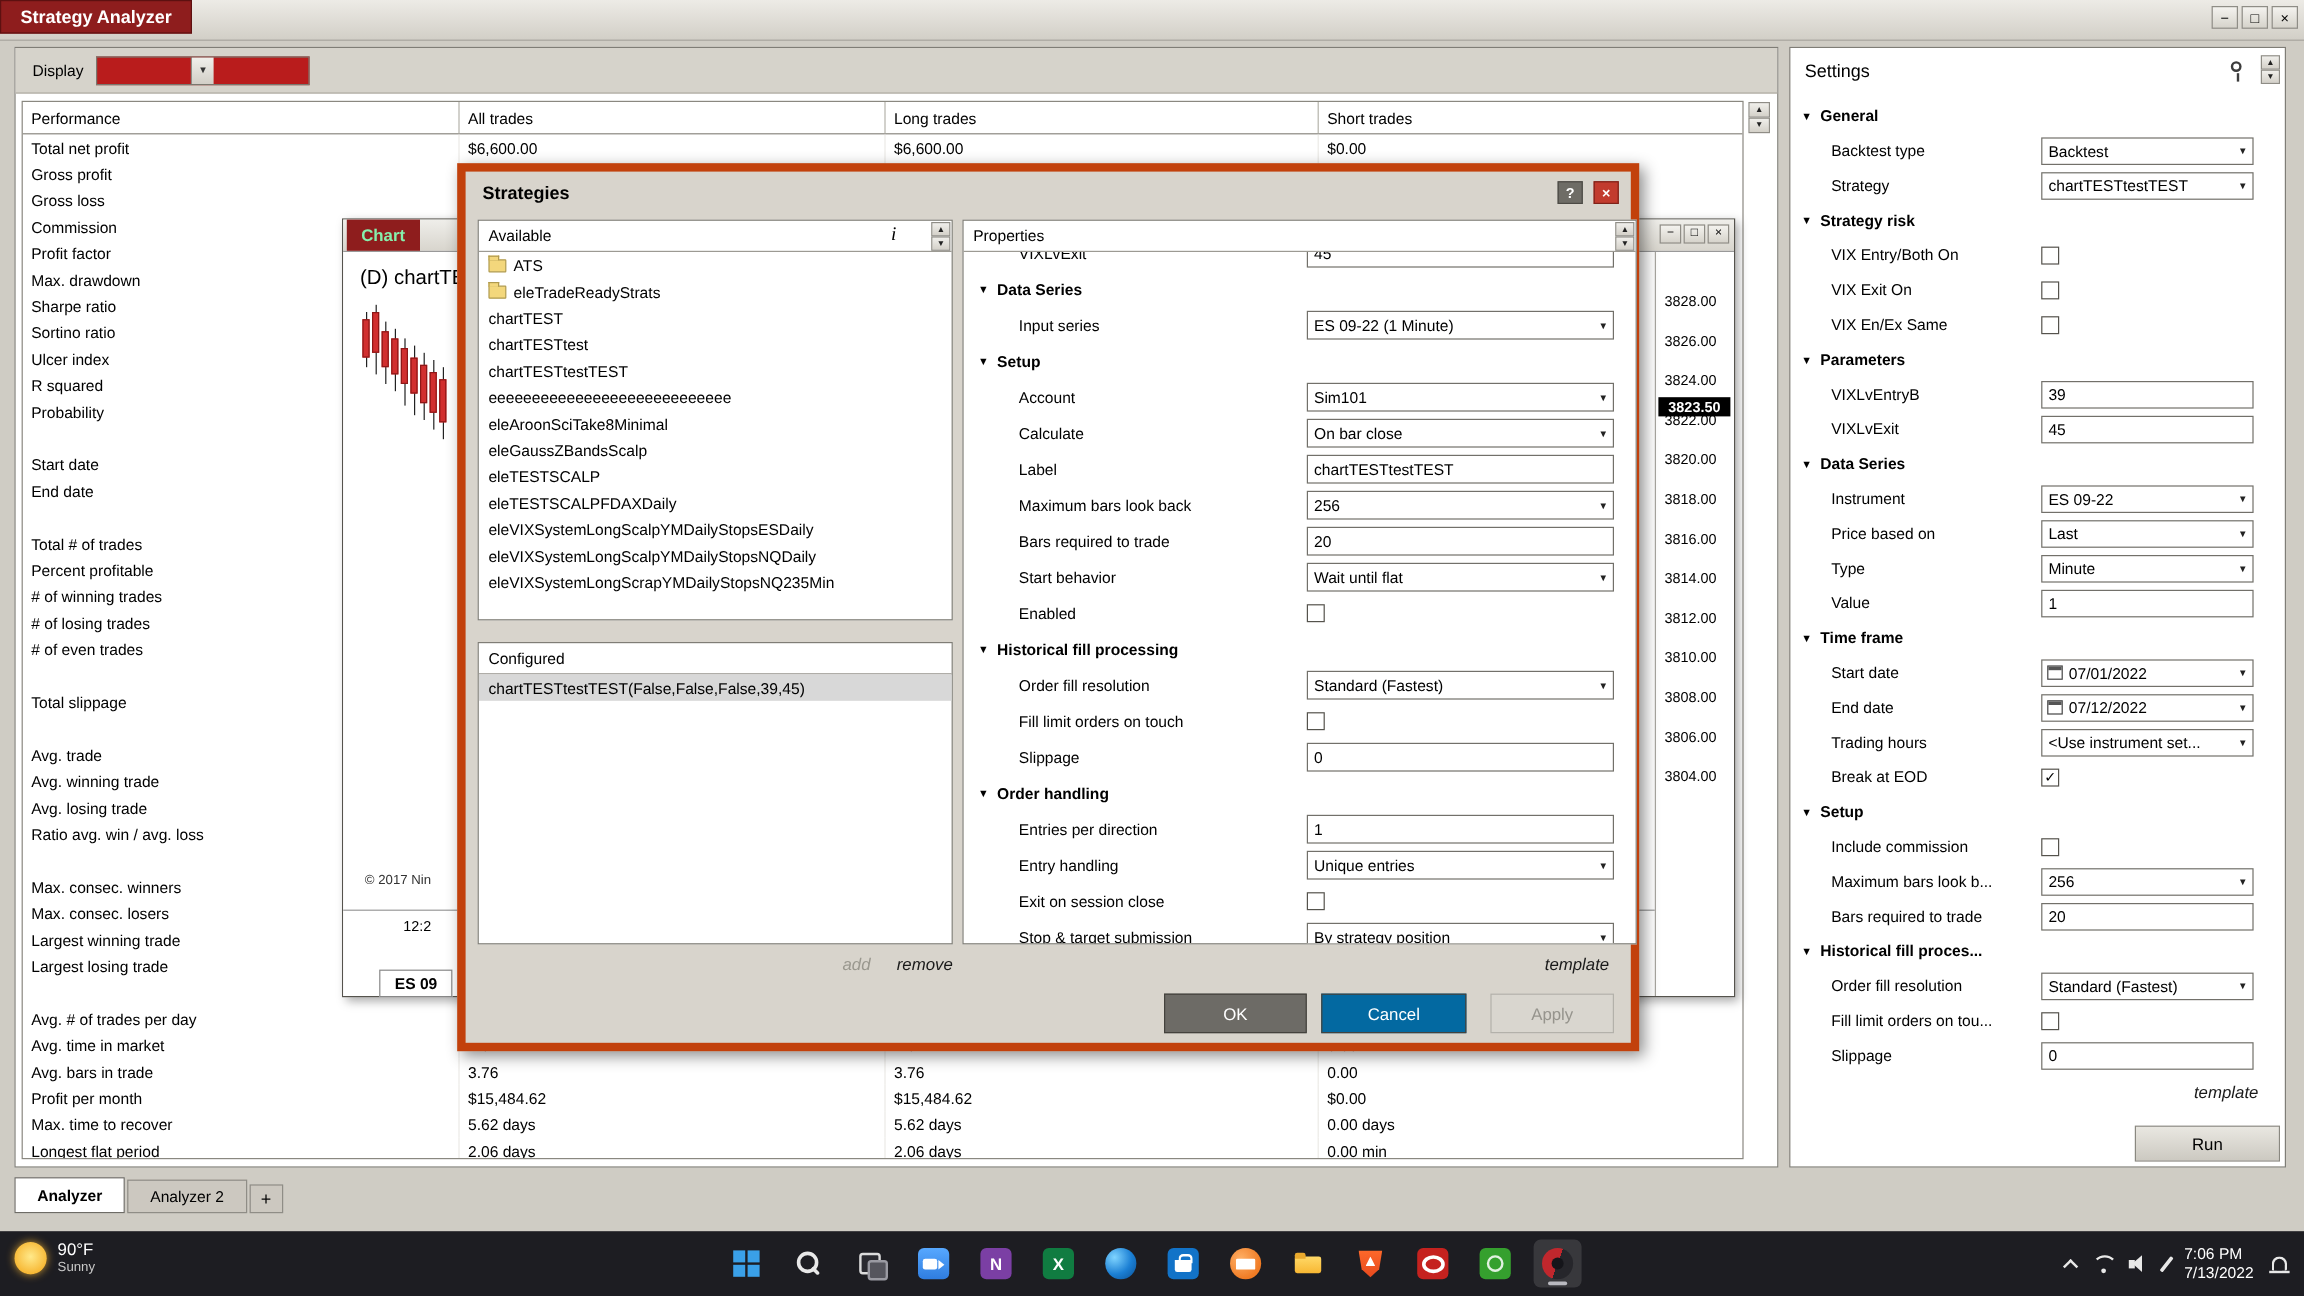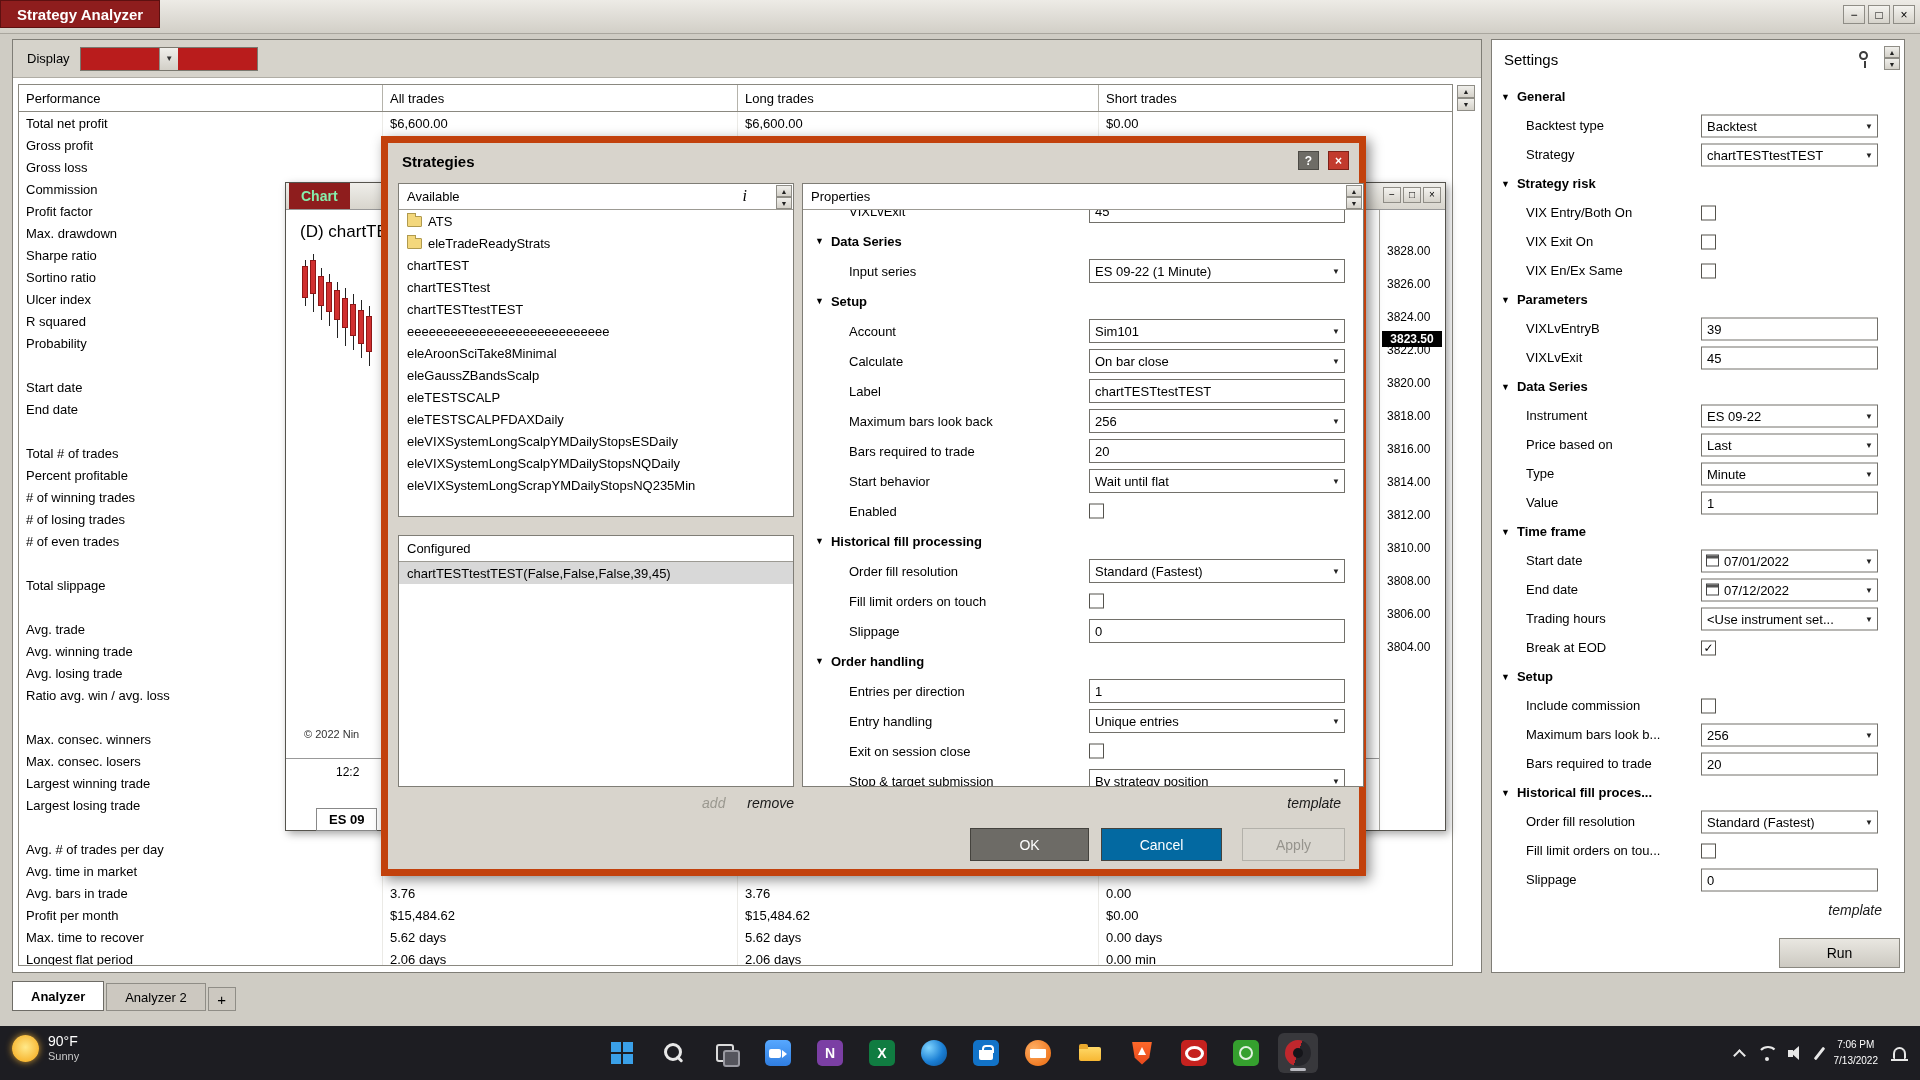--- a/index.html
+++ b/index.html
@@ -156,21 +156,21 @@
 .ic-nt::before{content:"";position:absolute;inset:8px;background:#15151a;border-radius:50%;}
 .tray{position:absolute;right:14px;top:0;height:54px;display:flex;align-items:center;gap:13px;}
 .chev{width:9px;height:9px;border-left:2px solid #e8e8e8;border-top:2px solid #e8e8e8;transform:rotate(45deg);margin-top:4px;}
 .wifi{position:relative;width:18px;height:15px;}
 .wifi::before{content:"";position:absolute;left:0;top:0;width:18px;height:18px;border:2px solid #e8e8e8;border-radius:50%;clip-path:polygon(50% 50%,0 0,100% 0);}
 .wifi::after{content:"";position:absolute;left:8px;top:11px;width:4px;height:4px;background:#e8e8e8;border-radius:50%;}
 .vol{width:17px;height:14px;position:relative;}
 .vol::before{content:"";position:absolute;left:0;top:4px;width:5px;height:7px;background:#e8e8e8;}
 .vol::after{content:"";position:absolute;left:3px;top:0;border-top:7px solid transparent;border-bottom:7px solid transparent;border-right:8px solid #e8e8e8;}
 .pen{width:3px;height:15px;background:#e8e8e8;border-radius:1px;transform:rotate(38deg);}
-.clock{text-align:center;font-size: 10px;line-height:16px;}
+.clock{text-align:left;font-size: 13px;line-height:16px;}
 .bell{width:13px;height:12px;border:2px solid #e8e8e8;border-radius:7px 7px 2px 2px;border-bottom:none;position:relative;margin-left:2px;}
 .bell::after{content:"";position:absolute;left:-4px;bottom:-2px;width:17px;height:2px;background:#e8e8e8;}
 </style>
 </head>
 <body>
 
 <div class="screen">
 
   <div class="app-titlebar">
     <div class="app-title-tab">
@@ -467,21 +467,21 @@
             <div class="cbody dn" style="left: 34px; top: 36px; height: 30px;"></div>
             <div class="wick" style="left: 45px; top: 34px; height: 58px;"></div>
             <div class="cbody dn" style="left: 42px; top: 44px; height: 30px;"></div>
             <div class="wick" style="left: 53px; top: 40px; height: 56px;"></div>
             <div class="cbody dn" style="left: 50px; top: 50px; height: 32px;"></div>
             <div class="wick" style="left: 61px; top: 46px; height: 58px;"></div>
             <div class="cbody dn" style="left: 58px; top: 56px; height: 34px;"></div>
             <div class="wick" style="left: 69px; top: 52px; height: 60px;"></div>
             <div class="cbody dn" style="left: 66px; top: 62px; height: 36px;"></div>
           </div>
-        <div class="copyright">© 2022 Nin</div>
+        <div class="copyright">© 2017 Nin</div>
         <div class="time-strip">
           <span>12:2</span>
         </div>
         <div class="es-tab">
           <span>ES 09</span>
         </div>
         <div class="price-axis">
             <div class="axis-label" style="top: 34px;">3828.00</div>
             <div class="axis-label" style="top: 67px;">3826.00</div>
             <div class="axis-label" style="top: 100px;">3824.00</div>

